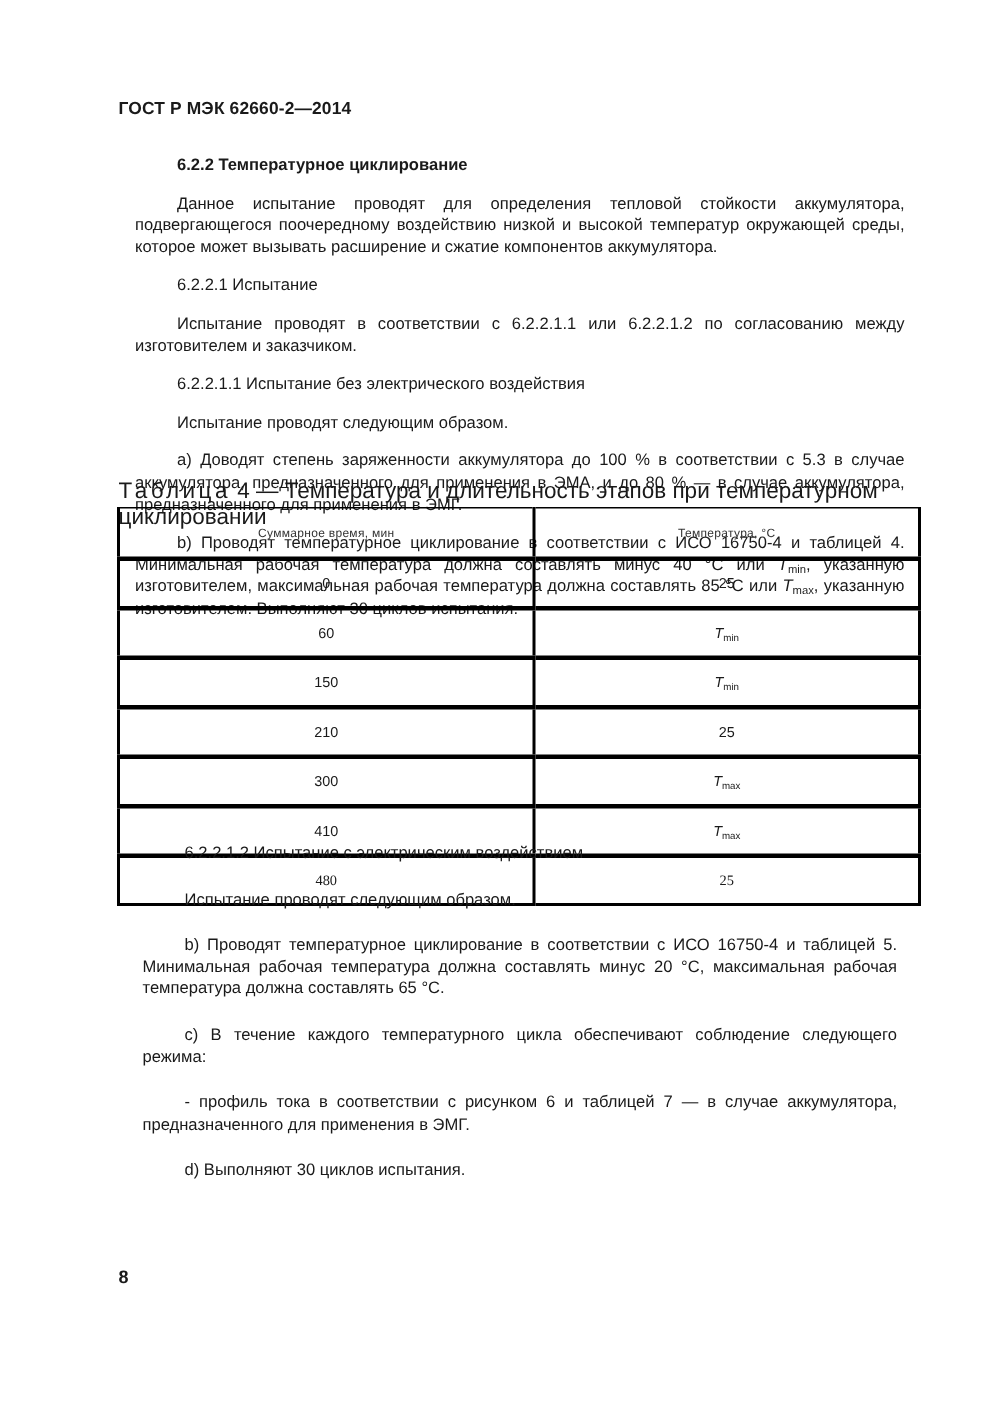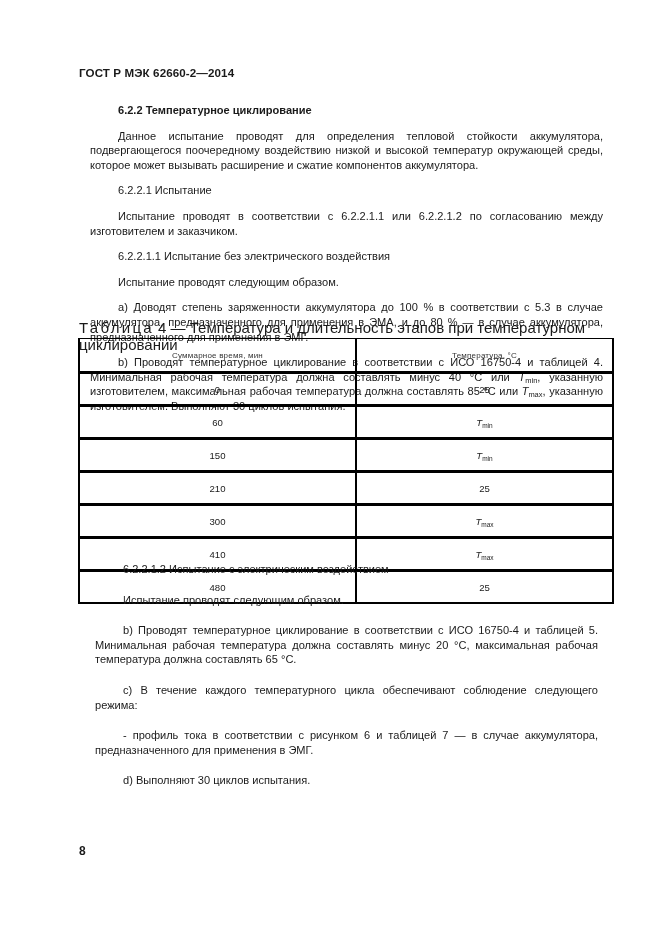--- a/index.html
+++ b/index.html
@@ -36,21 +36,21 @@
     text-align: center; padding: 4px; color: #1a1a1a;
   }
   table.data th {
     height: 24px; font-weight: normal; font-size: 8px; color: #333;
     border-top: 1px solid #000; border-bottom: 3px solid #000;
     letter-spacing: 0.2px;
   }
   table.data td {
     height: 22px; border-bottom: 3px solid #000;
   }
-  table.data tr:last-child td { border-bottom: 2px solid #000; }
+  table.data tr:last-child td { border-bottom: 2px solid #000; font-family: Liberation Serif, serif; }
   table.data th:first-child, table.data td:first-child { width: 267px; border-right: 1.5px solid #000; }
   table.data td sub { font-size: 6.5px; }
 
   .body-text2 {
     position: absolute; left: 79px; top: 546px; width: 535px;
     font-size: 11.05px; line-height: 14.6px;
   }
   .body-text2 p { margin: 16px; text-align: justify; text-align-last: left; }
   .body-text2 p.ind { text-indent: 28px; }
 

